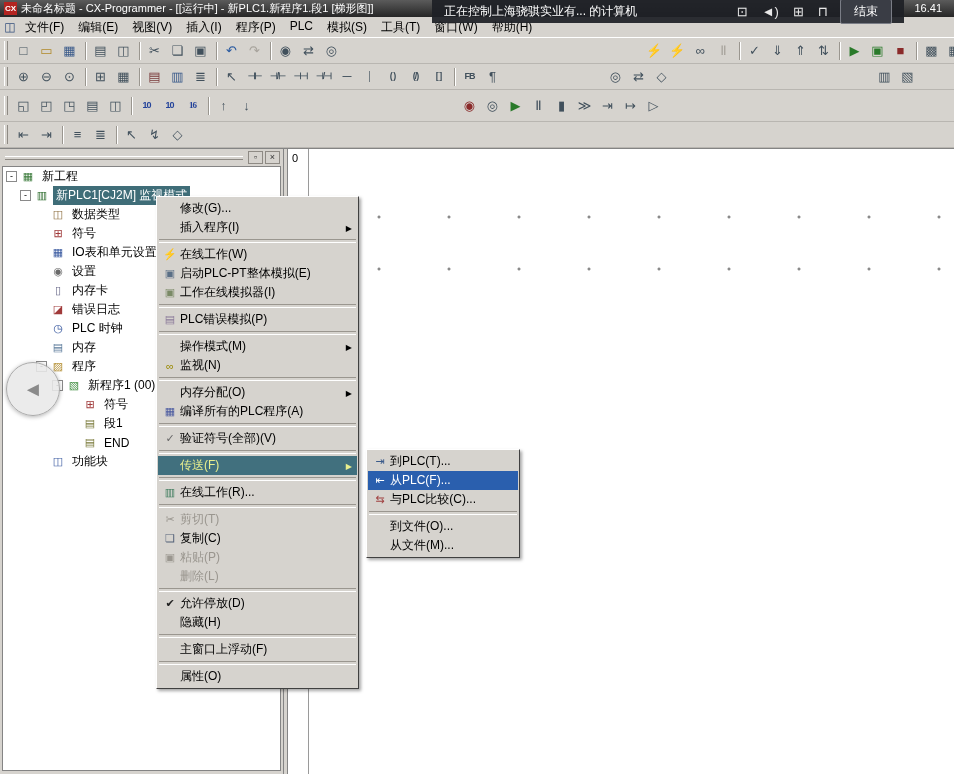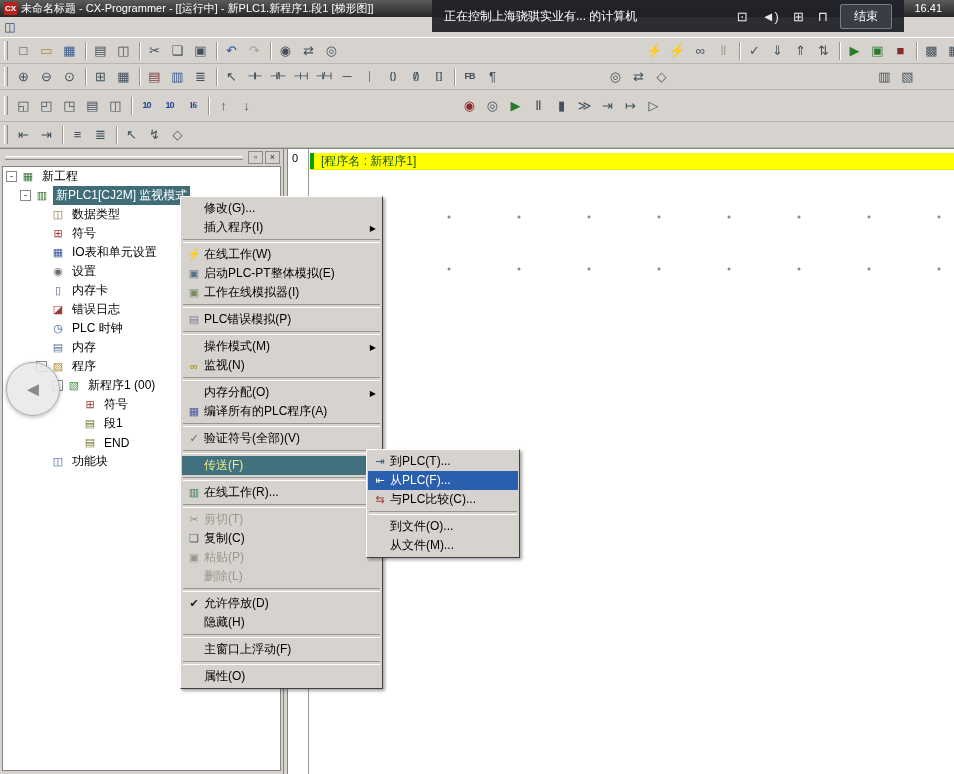--- a/index.html
+++ b/index.html
@@ -51,59 +51,81 @@
   .gutter{position:absolute;left:0;top:0;bottom:0;width:21px;border-right:1px solid #9a9a9a;background:#fff}
   .rung-num{position:absolute;top:3px;left:4px;font-size:11px;color:#000}
   .lrow{position:absolute;left:22px;right:0;height:17px;background:#ffff00;display:flex;align-items:center;font-size:12px;color:#1d5c1d;border-bottom:1px solid #e6e600}
   .lrow .gbar{width:4px;height:100%;background:#00a000;margin-right:7px;flex:0 0 4px}
   .lrow1{top:4px}.lrow2{top:22px}
   .cursor-box{position:absolute;left:24px;top:48px;width:36px;height:40px;border:1px dashed #777}
   .dots{position:absolute;left:22px;right:0;top:42px;height:96px;background:radial-gradient(circle,#8a8a8a 1.2px,transparent 1.8px) 34px 0/70px 52px}
 
   
   .menu-pop{position:absolute;background:#d6d3ce;border:1px solid;border-color:#fff #404040 #404040 #fff;box-shadow:2px 2px 3px rgba(0,0,0,.35);padding:2px 1px;font-size:12px;z-index:40}
-  .context-menu{left:180px;top:196px;width:203px}
+  .context-menu{left:156px;top:196px;width:203px}
   .submenu{left:366px;top:449px;width:154px;z-index:41}
   .cm-item{display:flex;align-items:center;height:19px;padding:0 14px 0 2px;position:relative;color:#000;cursor:default}
   .cm-icon{width:20px;flex:0 0 20px;text-align:center;font-size:11px}
   .cm-label{flex:1;white-space:nowrap}
   .cm-arrow{position:absolute;right:5px;top:6px;font-size:8px;color:#000;visibility:hidden}
   .cm-arrow::after{content:"▶"}
   .cm-item.arrow .cm-arrow{visibility:visible}
   .cm-item.sep{height:8px;padding:0 1px}
   .cm-item.sep::after{content:"";flex:1;height:2px;border-top:1px solid #9a968f;border-bottom:1px solid #fff}
   .cm-item.disabled{color:#9a968f}
   .context-menu .cm-item.selected{background:#41707e}
   .context-menu .cm-item.selected .cm-label,.context-menu .cm-item.selected .cm-arrow{color:#e9ef8e}
   .submenu .cm-item.selected{background:#2a5fae}
   .submenu .cm-item.selected .cm-label{color:#fff}
   .submenu .cm-item.selected .cm-icon{color:#fff!important}
 
   
-  .notify{position:absolute;left:432px;top:0;width:472px;height:32px;background:rgba(30,32,38,.93);display:flex;align-items:center;color:#fff;font-size:12px;padding:0 12px;gap:12px;z-index:50}
+  .notify{position:absolute;left:432px;top:0;width:472px;height:23px;background:rgba(30,32,38,.93);display:flex;align-items:center;color:#fff;font-size:12px;padding:0 12px;gap:12px;z-index:50}
   .notify-text{flex:1;white-space:nowrap;overflow:hidden}
   .n-ico{font-size:13px;color:#e8e8e8;cursor:pointer;flex:0 0 auto}
   .end-btn{padding:3px 13px;border:1px solid #7a7d86;background:#3a3d45;border-radius:2px;color:#fff;font-size:12px;cursor:pointer}
   .session-time{position:absolute;right:12px;top:2px;color:#fff;font-size:11px;z-index:60}
 
   
   .back-fab{position:absolute;left:6px;top:362px;width:54px;height:54px;border-radius:50%;background:rgba(232,232,232,.88);border:1px solid #aaa;display:flex;align-items:center;justify-content:center;color:#8a8a8a;font-size:20px;z-index:60;box-shadow:0 1px 4px rgba(0,0,0,.3);cursor:pointer}
 </style>
 </head>
 <body>
 
 <div class="screen">
 
   <div class="titlebar">
     <span class="app-ico">CX</span>
     <span class="title-text">未命名标题 - CX-Programmer - [[运行中] - 新PLC1.新程序1.段1 [梯形图]]</span>
   </div>
 
   <div class="menubar">
     <span class="mdi-ico">◫</span>
+    <span class="menu-items">
+
+        <span class="menu-item">文件(F)</span>
+
+        <span class="menu-item">编辑(E)</span>
+
+        <span class="menu-item">视图(V)</span>
+
+        <span class="menu-item">插入(I)</span>
+
+        <span class="menu-item">程序(P)</span>
+
+        <span class="menu-item">PLC</span>
+
+        <span class="menu-item">模拟(S)</span>
+
+        <span class="menu-item">工具(T)</span>
+
+        <span class="menu-item">窗口(W)</span>
+
+        <span class="menu-item">帮助(H)</span>
+      </span>
   </div>
 
   <div class="toolbar">
     <span class="grip"></span>
 
       <span class="tb-item">
         <span class="tb-ico">□</span>
       </span>
 
       <span class="tb-item">
@@ -627,24 +649,20 @@
           </div>
         </div>
     </div>
 
     <div class="splitter"></div>
 
     <div class="ladder">
       <div class="gutter">
         <span class="rung-num">0</span>
       </div>
-      <div class="lrow lrow1">
-        <span class="gbar"></span>
-        <span>[程序名 : 新程序1]</span>
-      </div>
       <div class="dots"></div>
       <div class="cursor-box"></div>
     </div>
   </div>
 
   <div class="menu-pop context-menu">
 
       <div class="cm-item">
         <span class="cm-icon"></span>
         <span class="cm-label">修改(G)...</span>

